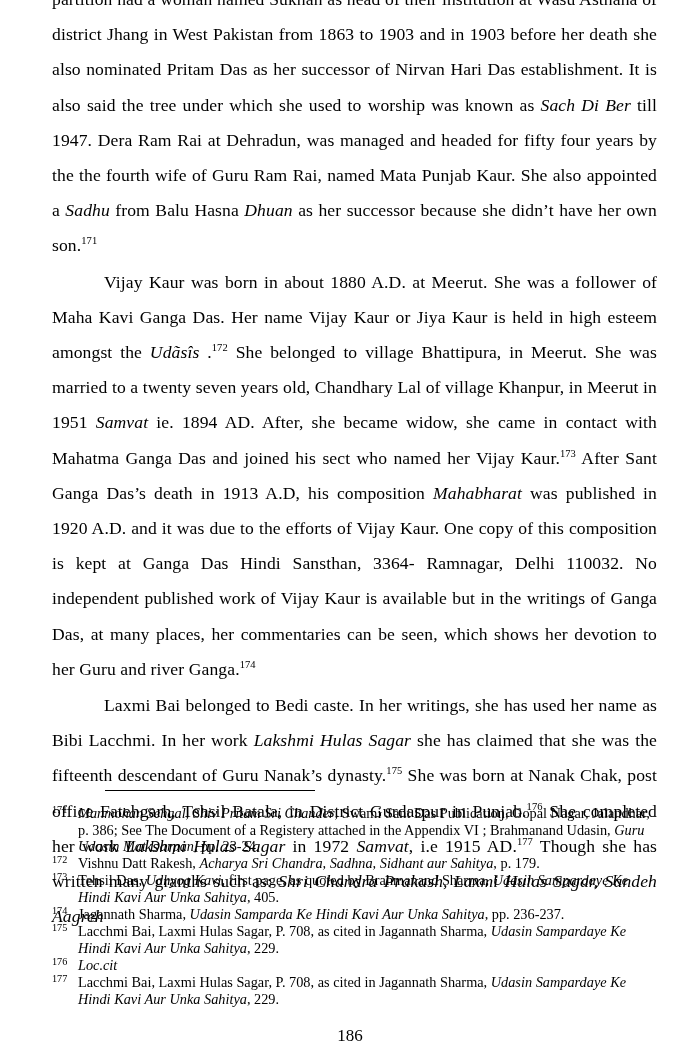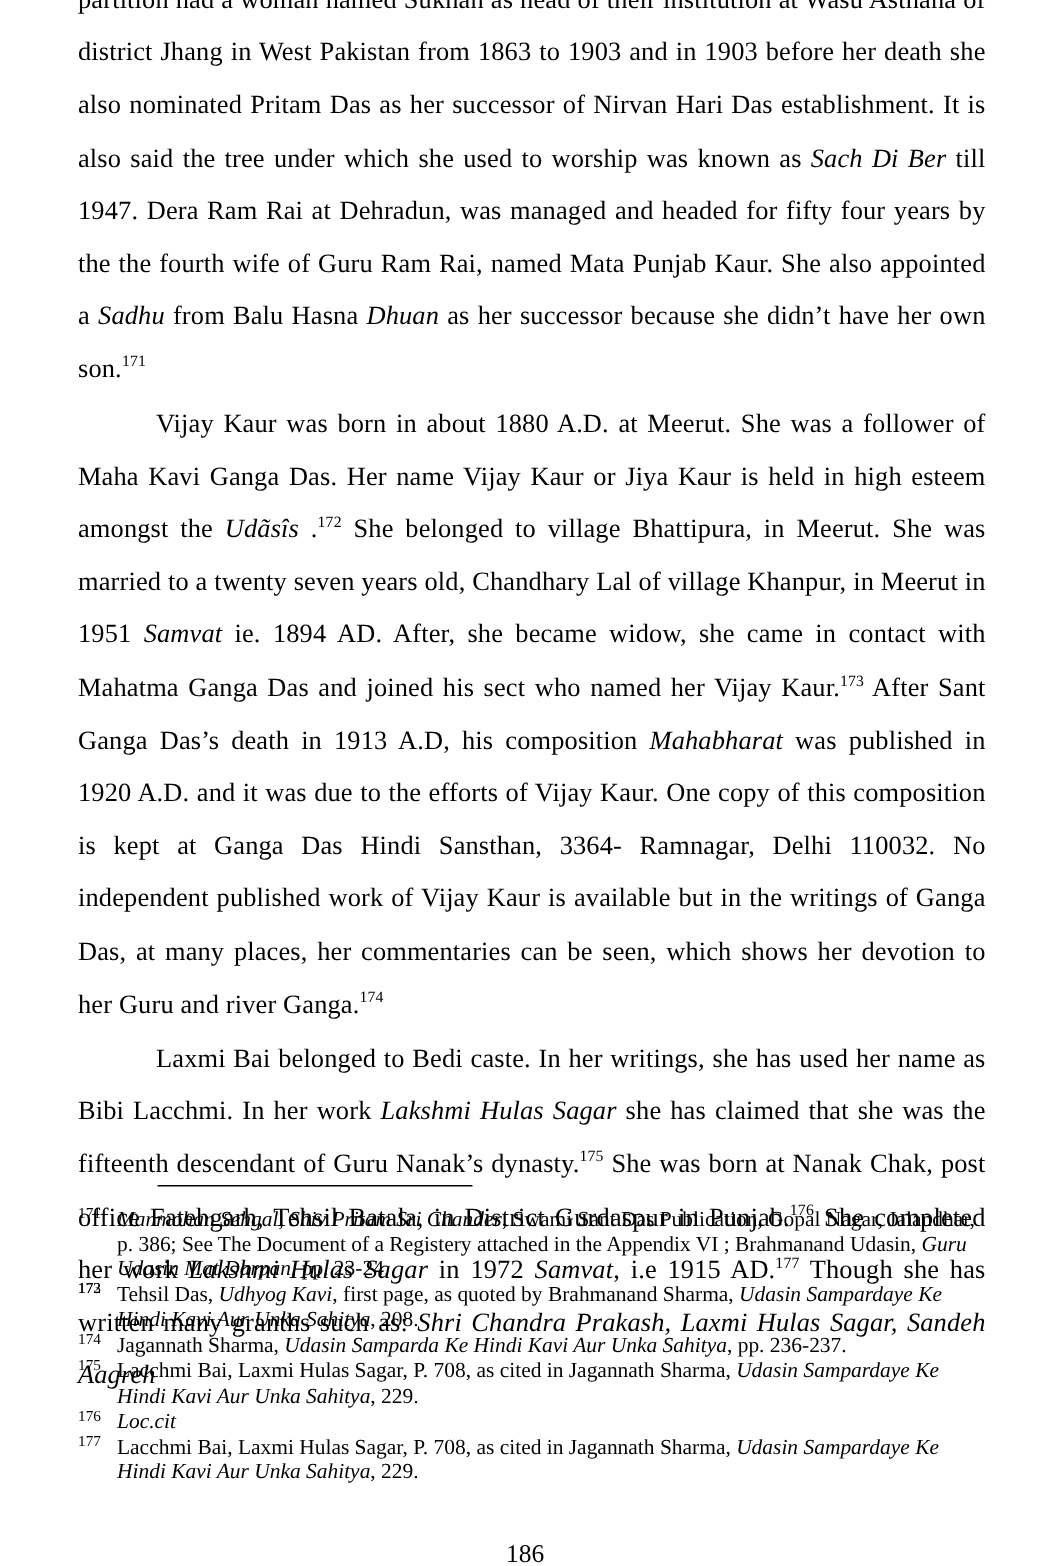--- a/index.html
+++ b/index.html
@@ -103,22 +103,22 @@
       </div>
   </div>
 
   <div class="fn-rule-wrap">
     <div class="fn-rule"></div>
   </div>
 
   <div class="footnotes">
     <div id="footnote-items">
         <div class="fn"><span class="fn-num">171</span><span><i>Manmohan Sehgal, Shiv Pritam Sri Chander</i><span>, Swami Sant Das Publication, Gopal Nagar, Jalandhar, p. 386; See The Document of a Registery attached in the Appendix VI ; Brahmanand Udasin, </span><i>Guru Udasin Mat Darpan</i><span>, pp. 23-24.</span></span></div>
-        <div class="fn"><span class="fn-num">172</span></div>
-        <div class="fn"><span class="fn-num">173</span><span><span>Tehsil Das, </span><i>Udhyog Kavi</i><span>, first page, as quoted by Brahmanand Sharma, </span><i>Udasin Sampardaye Ke Hindi Kavi Aur Unka Sahitya</i><span>, 208.</span></span></div>
+        <div class="fn"><span class="fn-num">172</span><span><span>Vishnu Datt Rakesh, </span><i>Acharya Sri Chandra, Sadhna, Sidhant aur Sahitya</i><span>, p. 179.</span></span></div>
+        <div class="fn"><span class="fn-num">173</span><span><span>Tehsil Das, </span><i>Udhyog Kavi</i><span>, first page, as quoted by Brahmanand Sharma, </span><i>Udasin Sampardaye Ke Hindi Kavi Aur Unka Sahitya</i><span>, 405.</span></span></div>
         <div class="fn"><span class="fn-num">174</span><span><span>Jagannath Sharma, </span><i>Udasin Samparda Ke Hindi Kavi Aur Unka Sahitya</i><span>, pp. 236-237.</span></span></div>
         <div class="fn"><span class="fn-num">175</span><span><span>Lacchmi Bai, Laxmi Hulas Sagar, P. 708, as cited in Jagannath Sharma, </span><i>Udasin Sampardaye Ke Hindi Kavi Aur Unka Sahitya</i><span>, 229.</span></span></div>
         <div class="fn"><span class="fn-num">176</span><span><i>Loc.cit</i></span></div>
         <div class="fn"><span class="fn-num">177</span><span><span>Lacchmi Bai, Laxmi Hulas Sagar, P. 708, as cited in Jagannath Sharma, </span><i>Udasin Sampardaye Ke Hindi Kavi Aur Unka Sahitya</i><span>, 229.</span></span></div>
       </div>
   </div>
 
   <div class="pagenum">186</div>
 
 </div>

